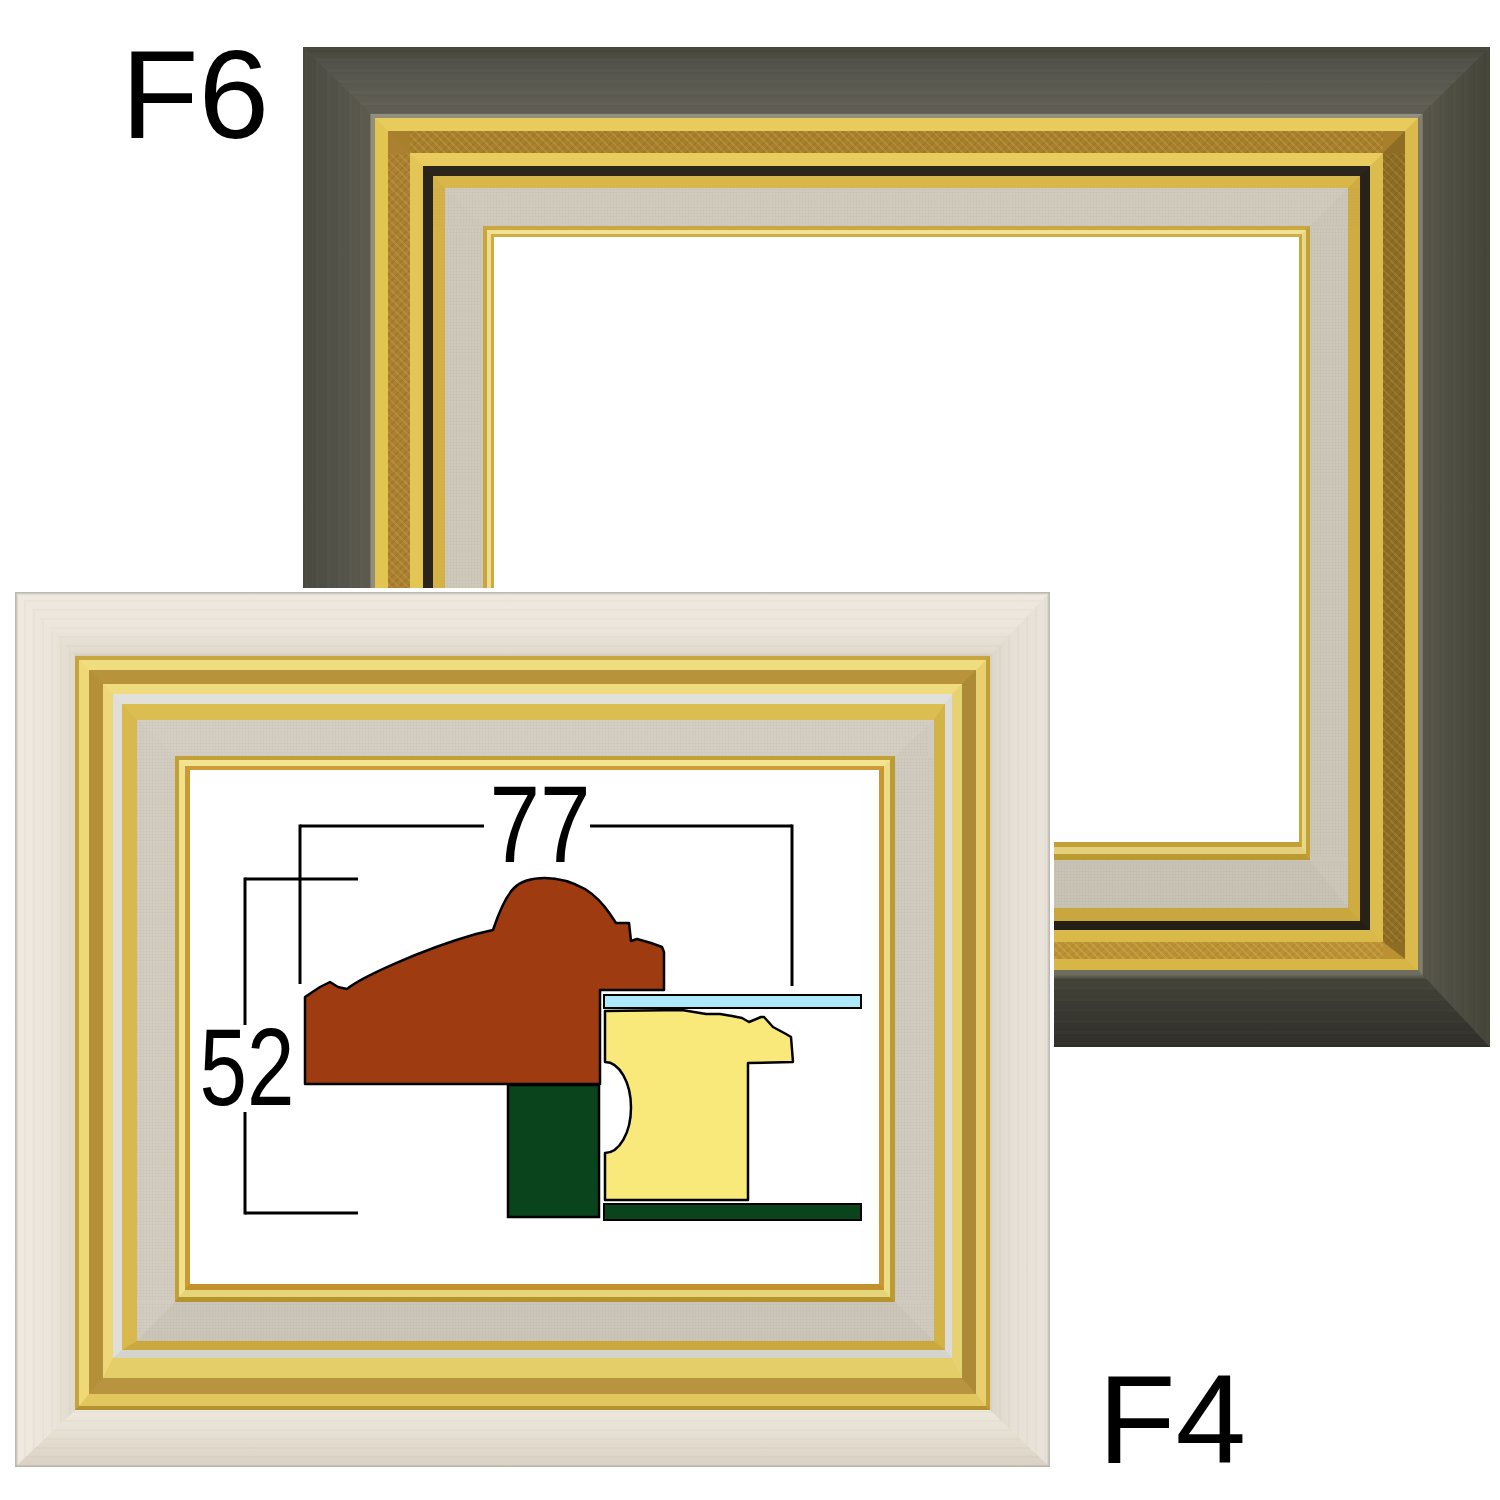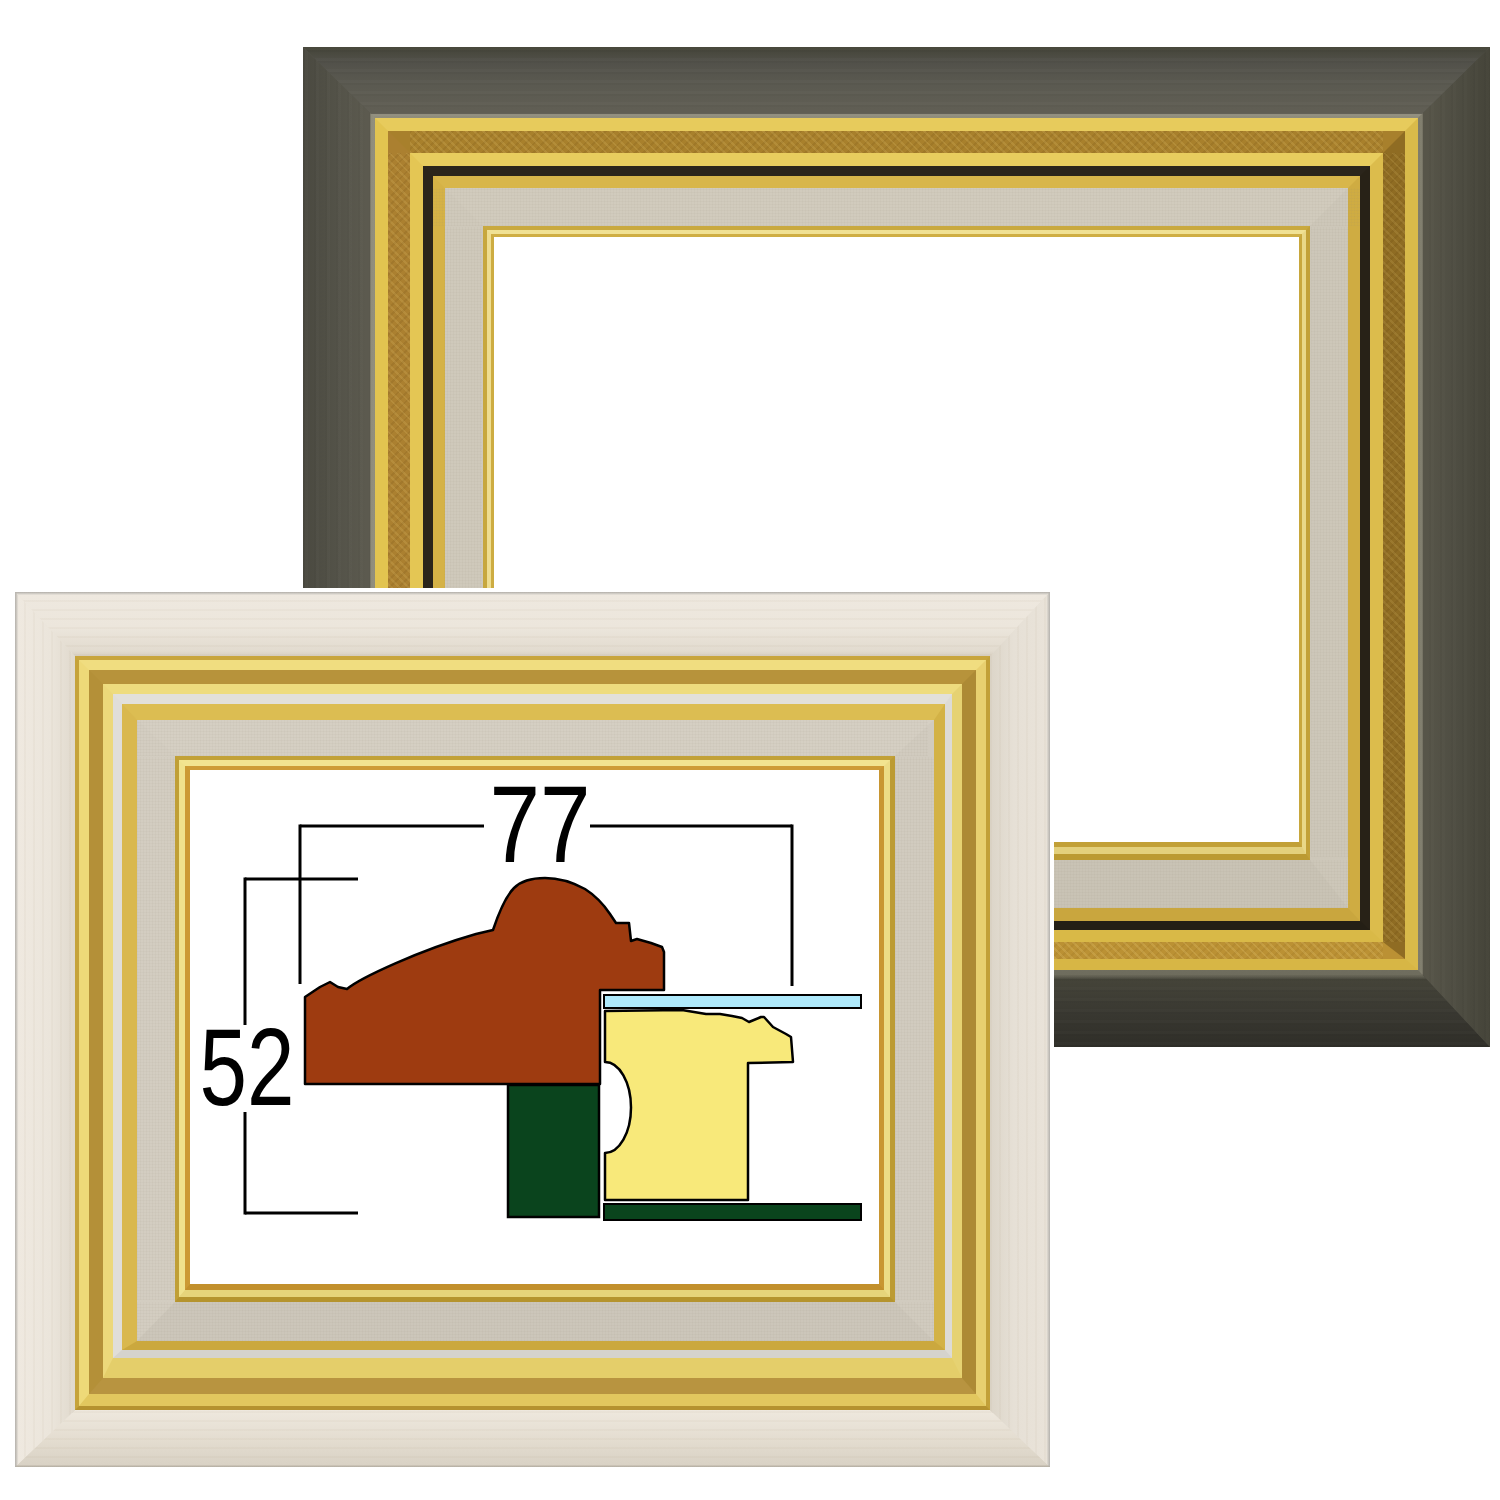--- a/index.html
+++ b/index.html
@@ -121,14 +121,16 @@
   <path d="M 605 1011 L 682 1010 L 706 1014 L 720 1014 L 732 1016 L 742 1018 L 749 1022
            L 761 1017 L 764 1017 L 773 1027 L 786 1034 L 791 1037 L 793 1062 L 748 1063
            L 748 1200 L 605 1200 L 605 1153 A 26 45.5 0 0 0 605 1062 Z" fill="#f8e97a" stroke="#000000" stroke-width="2.5" stroke-linejoin="round"></path>
 
   <rect x="604" y="1204" width="257" height="16" fill="#0a441d" stroke="#000000" stroke-width="2"></rect>
 
   <text x="540" y="862" font-family="Liberation Sans, sans-serif" font-size="109" text-anchor="middle" textLength="101" lengthAdjust="spacingAndGlyphs" fill="#000000">77</text>
   <text x="247" y="1105" font-family="Liberation Sans, sans-serif" font-size="109" text-anchor="middle" textLength="95" lengthAdjust="spacingAndGlyphs" fill="#000000">52</text>
 </svg>
 
+<div class="lab" style="left:121px;top:21px;font-size:127px;z-index:4;">F6</div>
+<div class="lab" style="left:1098px;top:1346px;font-size:127px;z-index:4;">F4</div>
 
 </div>
 
 </body></html>

